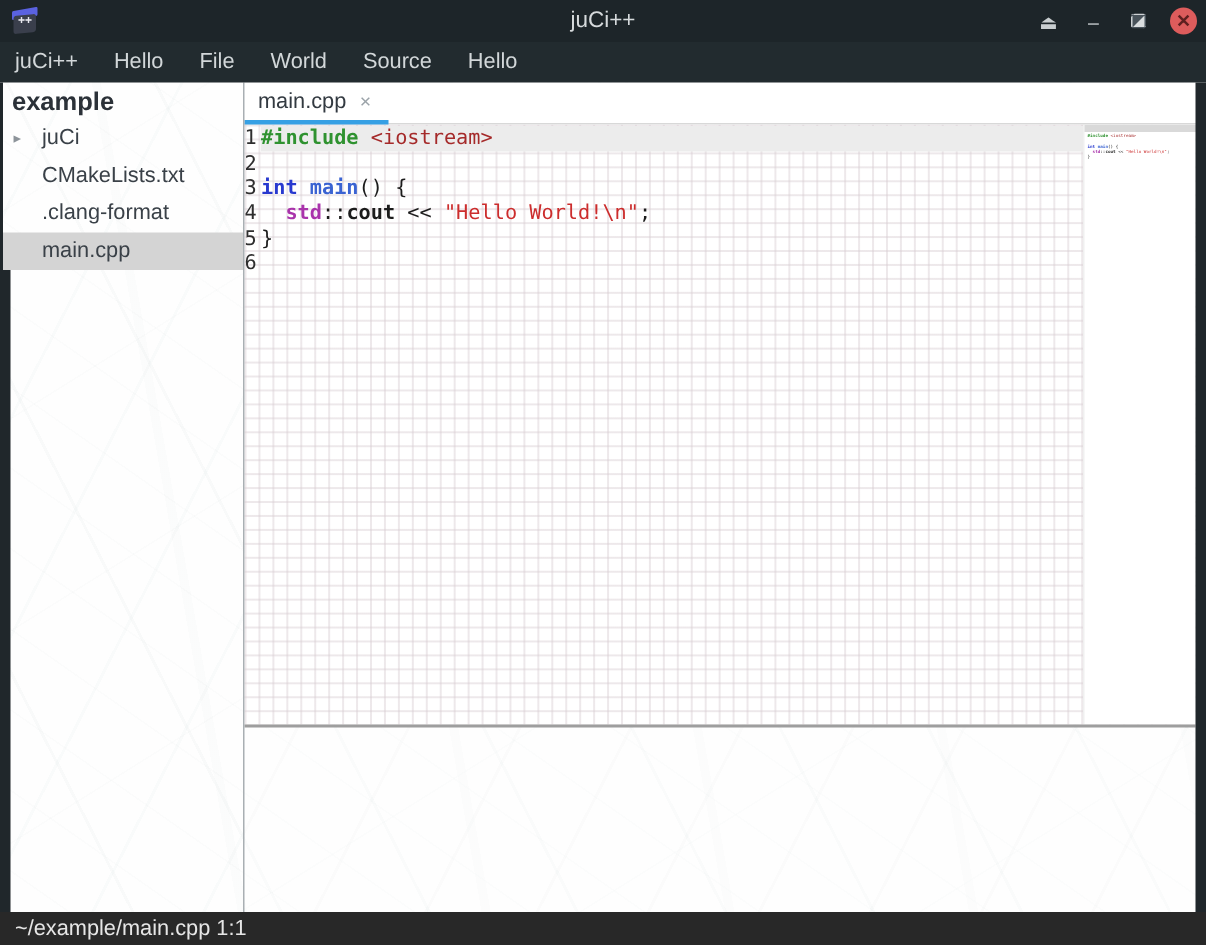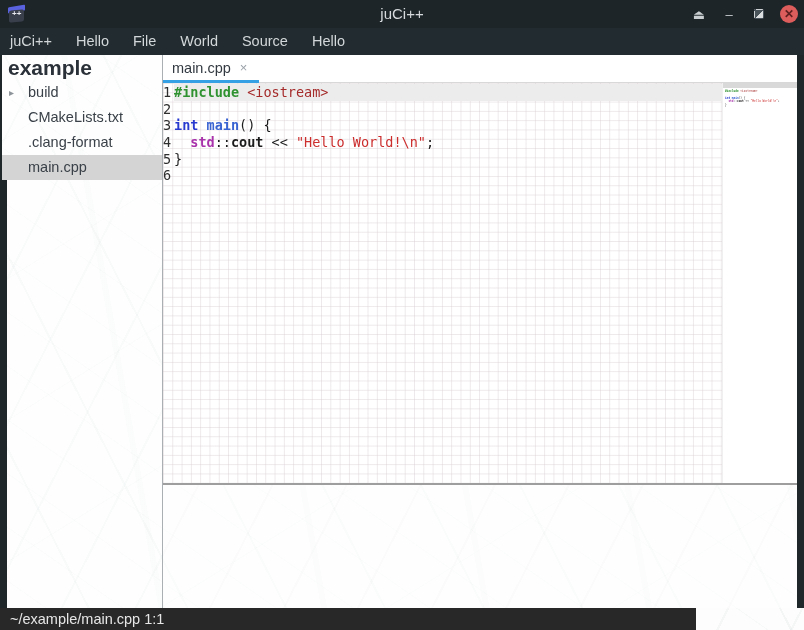--- a/index.html
+++ b/index.html
@@ -31,21 +31,21 @@
   .wc-restore-box { width:10px; height:10px; border-radius:2px; background:linear-gradient(315deg,#dadedf 50%, #49535a 50%); border:1px solid #55606616; }
   .wc-close-circle { width:18px; height:18px; border-radius:50%; background:#dd5c5c; color:#5e1f1f; font-size:12px; font-weight:bold; display:flex; align-items:center; justify-content:center; }
 
   
   .menubar { position:absolute; left:0; top:28px; width:804px; height:27px; background:#222b2f; z-index:5; display:flex; align-items:center; padding-left:10px; }
   .menu-item { color:#d2d7d9; font-size:14.5px; padding:0 12px; height:27px; line-height:27px; }
   .menu-item:first-child { padding-left:0; }
 
   
   .sidebar { position:absolute; left:0; top:55px; width:162px; height:553px; z-index:1; background:rgba(255,255,255,0.45); }
-  .tree-root { height:25px; line-height:25px; padding-left:8px; font-weight:bold; font-size:21px; color:#2b3138; }
+  .tree-root { height:25px; line-height:25px; padding-left:8px; font-weight:bold; font-size:17px; color:#2b3138; }
   .tree-item { position:relative; height:25px; line-height:25px; padding-left:28px; font-size:14.5px; color:#3a4148; }
   .tree-item .expander { position:absolute; left:9px; top:0; font-size:10px; color:#8d949a; }
   .tree-item.selected { background:#d4d4d4; }
 
   
   .vdivider { position:absolute; left:162px; top:55px; width:1px; height:553px; background:#a9afb3; z-index:4; }
 
   .tabbar { position:absolute; left:163px; top:55px; width:641px; height:28px; background:#ffffff; border-bottom:1px solid #d8d8d8; z-index:2; }
   .tab { position:absolute; left:0; top:0; height:28px; padding:0 12px 0 9px; display:inline-flex; align-items:center; gap:9px; border-bottom:3px solid #36a0e4; }
   .tab-label { font-size:14.5px; color:#333a41; }
@@ -75,21 +75,21 @@
   .minimap { position:absolute; left:559px; top:0; width:75px; height:400px; background:#ffffff; border-left:1px solid #f0f0f0; }
   .minimap-indicator { position:absolute; left:0; top:0; width:75px; height:5px; background:#d9d9d9; }
   .minimap-code { position:absolute; left:2px; top:6px; width:420px; transform:scale(0.21); transform-origin:top left; font-family:"DejaVu Sans Mono", monospace; font-size:13.5px; }
   .minimap-code .cl.current .lc { background:transparent; }
 
   .hdivider { position:absolute; left:163px; top:483px; width:634px; height:2px; background:#9e9e9e; z-index:3; }
 
   .bottom-panel { position:absolute; left:163px; top:485px; width:634px; height:123px; background:rgba(255,255,255,0.55); z-index:1; }
 
   
-  .statusbar { position:absolute; left:0; top:608px; width:696px; height:22px; background:#282828; z-index:5; display:flex; align-items:center; padding-left:10px; }
+  .statusbar { position:absolute; left:0; top:608px; width:804px; height:22px; background:#282828; z-index:5; display:flex; align-items:center; padding-left:10px; }
   .status-text { color:#e6e6e6; font-size:14.5px; }
 
   
   .edge-right { position:absolute; left:797px; top:55px; width:7px; height:553px; background:#20272b; z-index:4; }
   .edge-left-thin { position:absolute; left:0; top:55px; width:2px; height:125px; background:#20272b; z-index:4; }
   .edge-left { position:absolute; left:0; top:180px; width:7px; height:428px; background:#20272b; z-index:4; }
 </style>
 </head>
 <body>
 
@@ -124,21 +124,21 @@
     <div class="menu-item">File</div>
     <div class="menu-item">World</div>
     <div class="menu-item">Source</div>
     <div class="menu-item">Hello</div>
   </div>
 
   <div class="sidebar">
     <div class="tree-root">example</div>
     <div class="tree-item">
       <span class="expander">▸</span>
-      <span>build</span>
+      <span>juCi</span>
     </div>
     <div class="tree-item">
       <span>CMakeLists.txt</span>
     </div>
     <div class="tree-item">
       <span>.clang-format</span>
     </div>
     <div class="tree-item selected">
       <span>main.cpp</span>
     </div>

